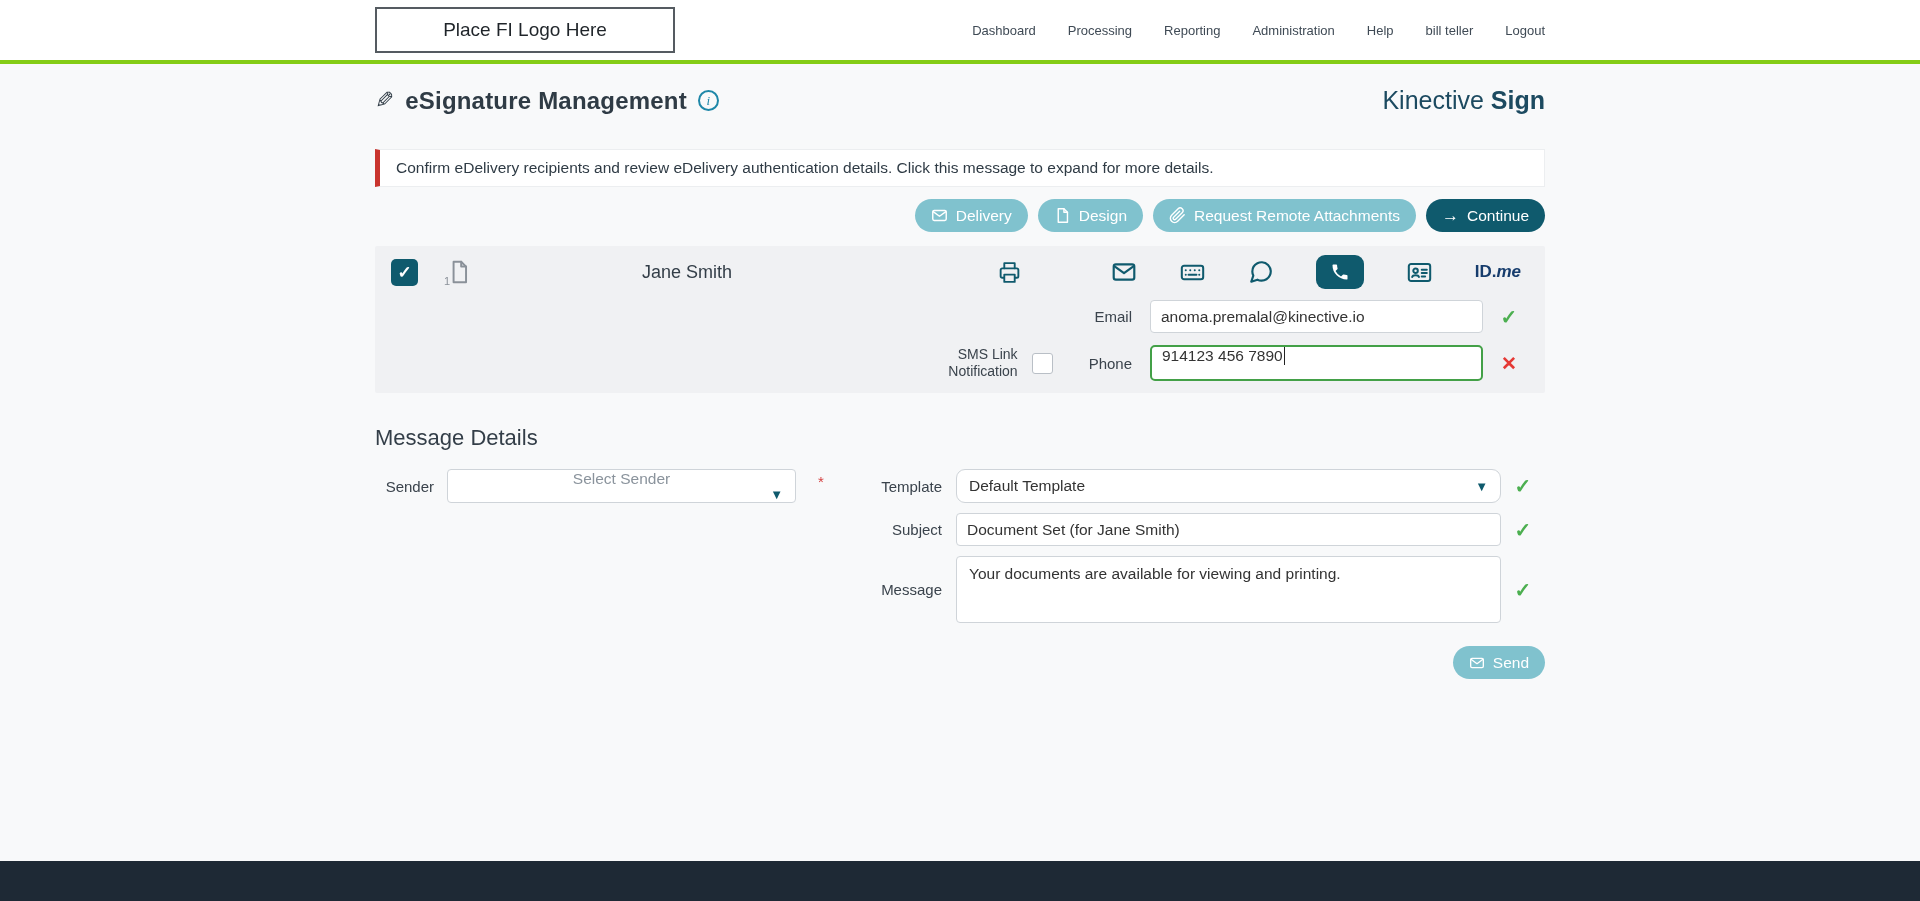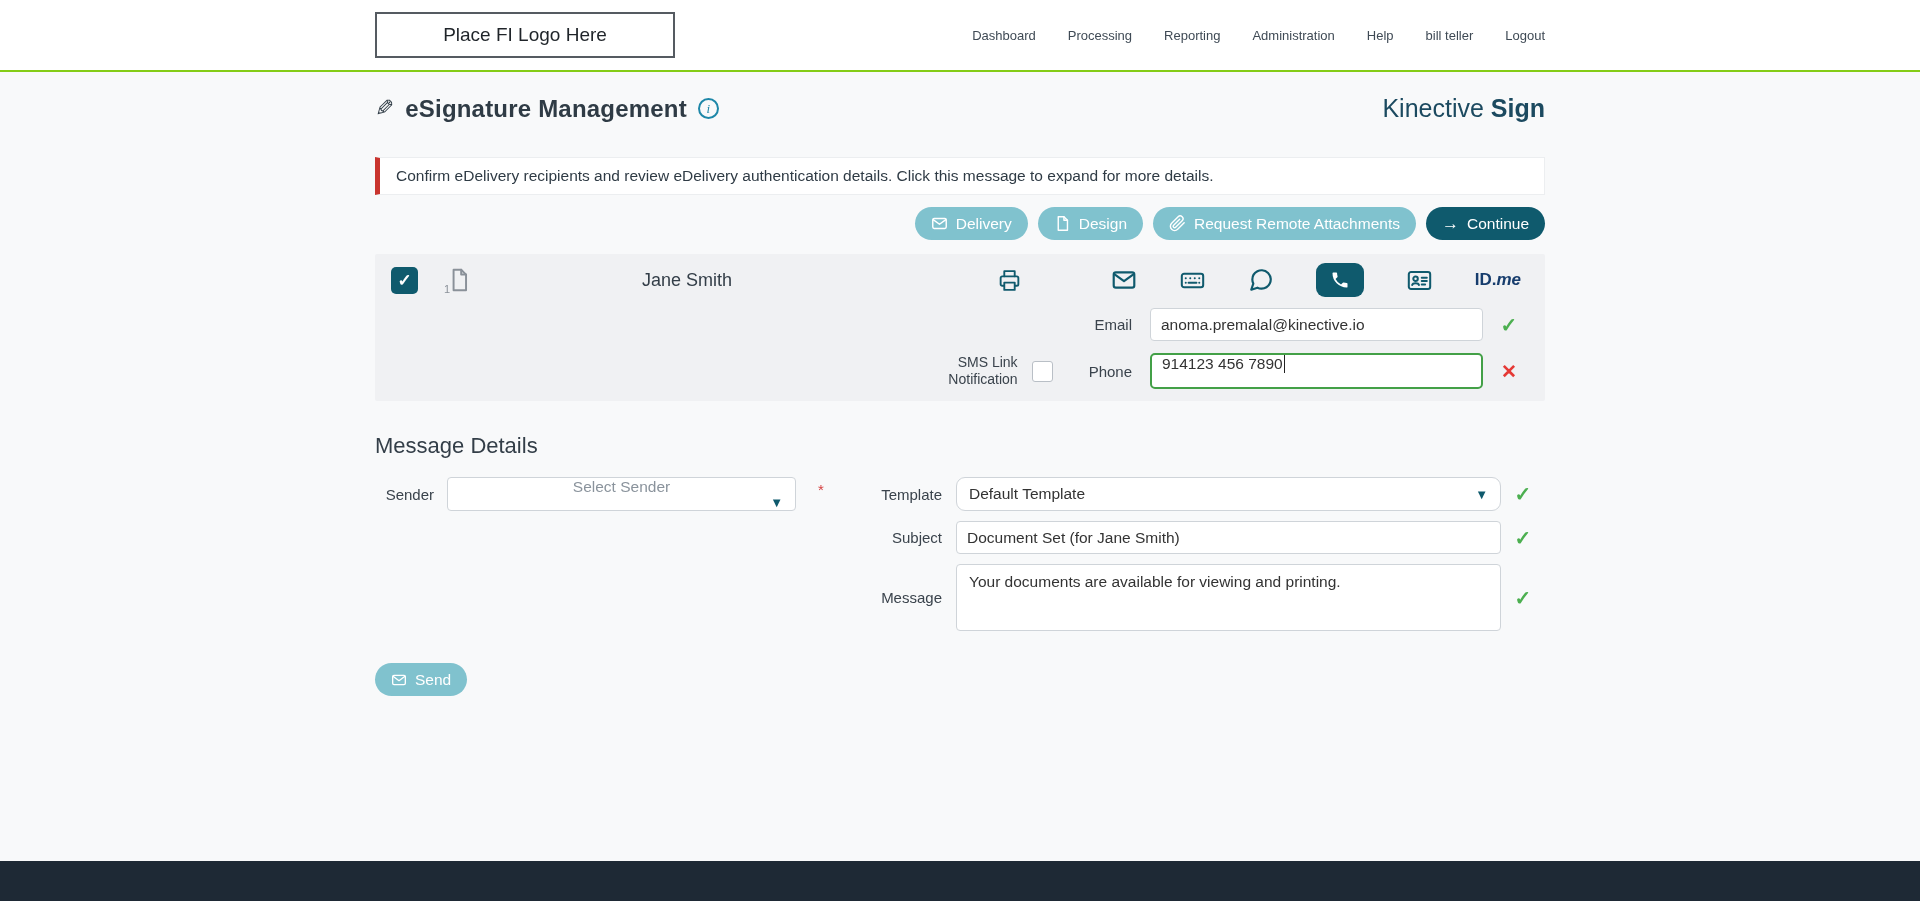--- a/index.html
+++ b/index.html
@@ -7,21 +7,21 @@
   body {
     font-family:"Liberation Sans", sans-serif;
     background:#f8f9fa;
     position:relative;
     overflow:hidden;
     color:#333e48;
   }
   .container { width:1170px; margin:0 auto; }
 
   
-  .topbar { background:#fff; height:72px; border-bottom:2px solid #84cc16; }
+  .topbar { background:#fff; height:64px; border-bottom:4px solid #84cc16; }
   .topbar-inner { display:flex; align-items:center; justify-content:space-between; height:100%; }
   .logo-box {
     width:300px; height:46px; border:2px solid #555b61;
     display:flex; align-items:center; justify-content:center;
     font-size:19px; color:#1f2429; background:#fff;
   }
   .nav { display:flex; gap:32px; align-items:center; }
   .nav a { font-size:13px; color:#3f4a55; text-decoration:none; cursor:pointer; white-space:nowrap; }
 
   
@@ -115,21 +115,21 @@
   .form-right { margin-left:452px; display:flex; flex-direction:column; gap:10px; }
   .fr-row { display:flex; align-items:center; }
   .fr-label { width:115px; text-align:right; font-size:15px; color:#3a434c; margin-right:14px; }
   .field-545 { width:545px;border-radius:9px; }
   textarea.msg-area {
     width:545px; height:67px; resize:none; border:1px solid #cfd4d9; border-radius:4px;
     padding:8px 12px; font-size:15.5px; color:#333; font-family:inherit; outline:none; background:#fff;
   }
   .fr-check { margin-left:10px; color:#4caf50; font-size:20px; font-weight:bold; width:24px; text-align:center; }
 
-  .send-row { display:flex; justify-content:flex-start; margin-top:32px; }
+  .send-row { display:flex; justify-content:flex-end; margin-top:23px; }
 
   
   .footer { position:absolute; left:0; right:0; bottom:0; height:40px; background:#1e2935; }
 </style>
 </head>
 <body>
 
 <div>
 
   <header class="topbar">

